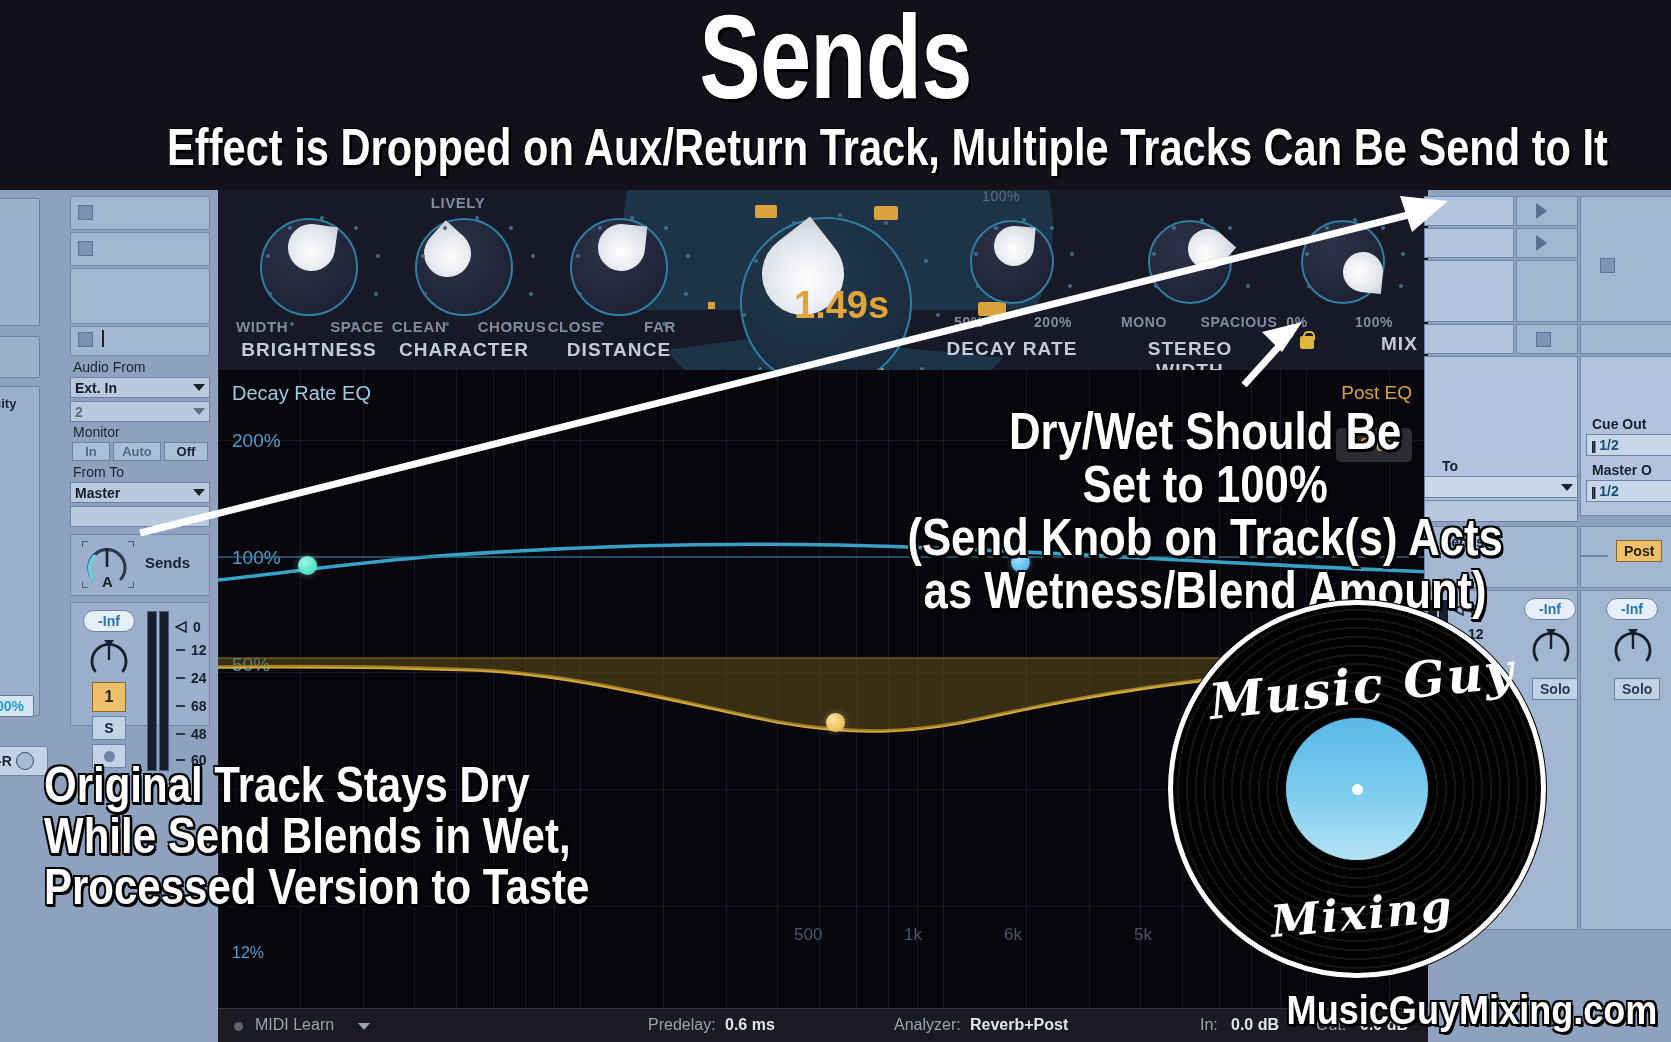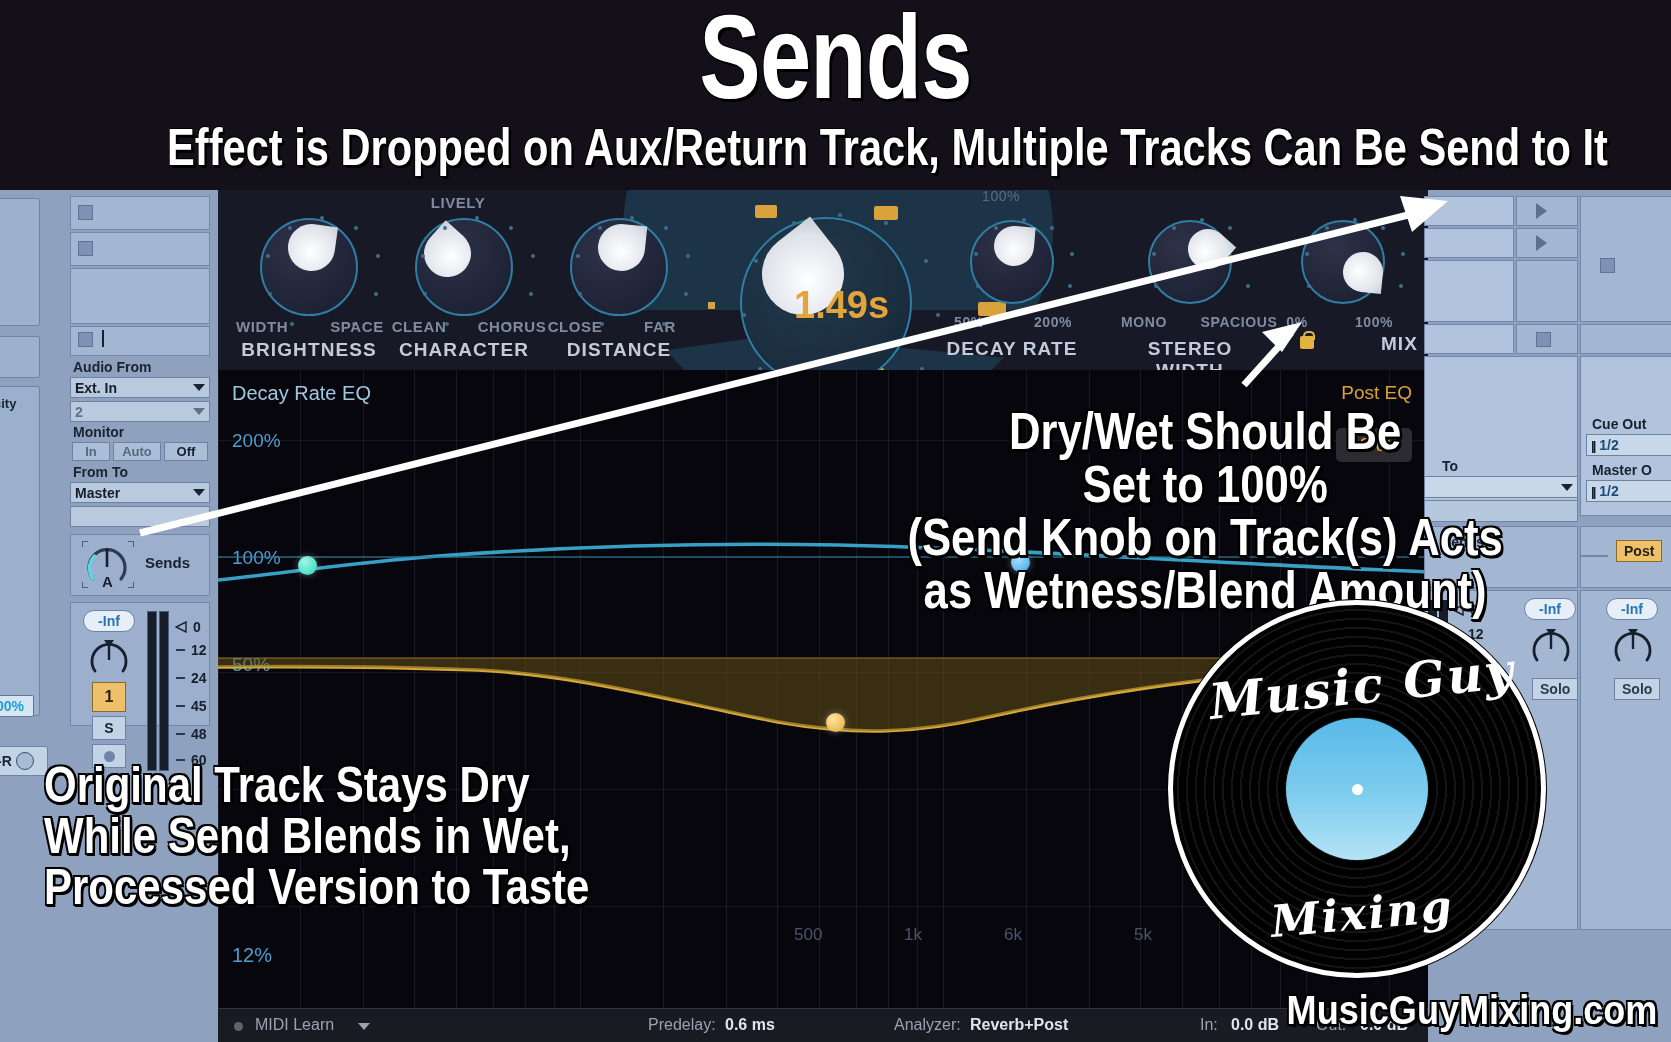--- a/index.html
+++ b/index.html
@@ -75,21 +75,21 @@
   }
   .srow {
     position: absolute; left: 8px; width: 140px;
     background: #a3b6d2; border: 1px solid #7288aa;
   }
   .sqbtn {
     position: absolute; width: 15px; height: 15px;
     background: #7d92b4; border: 1px solid #5e7496;
   }
   .slabel {
-    position: absolute; font-size: 14px; font-weight: bold; color: #1a2330;
+    position: absolute; font-size: 14px; font-weight: normal; color: #1a2330;
     font-family: "Liberation Sans", sans-serif;
   }
   .sfield {
     position: absolute; left: 8px; width: 140px; height: 21px;
     background: #b9cade; border: 1px solid #6c83a6;
     display: flex; align-items: center; padding: 0 4px;
     font-size: 14px; color: #141c28; font-weight: bold;
   }
   .sfield.dim { color: #5f7089; }
   .caret-dn {
@@ -440,21 +440,21 @@
         <div style="position:absolute; left:104px; top:16px;">
           <svg width="12" height="12" style="position:absolute; left:0; top:2px;">
             <polygon points="11,1 11,11 1,6" fill="none" stroke="#16202e" stroke-width="1.4"></polygon>
           </svg>
           <div class="sct" style="left:18px; top:0px;">0</div>
           <div class="sctdash" style="left:1px; top:30px;"></div>
           <div class="sct" style="left:16px; top:23px;">12</div>
           <div class="sctdash" style="left:1px; top:58px;"></div>
           <div class="sct" style="left:16px; top:51px;">24</div>
           <div class="sctdash" style="left:1px; top:86px;"></div>
-          <div class="sct" style="left:16px; top:79px;">45</div>
+          <div class="sct" style="left:16px; top:79px;">68</div>
           <div class="sctdash" style="left:1px; top:114px;"></div>
           <div class="sct" style="left:16px; top:107px;">48</div>
           <div class="sctdash" style="left:1px; top:140px;"></div>
           <div class="sct" style="left:16px; top:133px;">60</div>
         </div>
       </div>
     </div>
 
     <div class="plugin">
       <div class="plug-top">
@@ -625,21 +625,21 @@
             <div class="gh" style="top:187px;"></div>
           <div class="gh" style="top:302px;"></div>
             <div class="gh" style="top:419px;"></div>
           <div class="gh" style="top:536px;"></div>
         </div>
 
         <div class="eq-title">Decay Rate EQ</div>
         <div class="eq-ylab" style="left:14px; top:60px;">200%</div>
         <div class="eq-ylab" style="left:14px; top:177px;">100%</div>
         <div class="eq-ylab" style="left:14px; top:284px;">50%</div>
-        <div class="eq-ylab" style="left:14px; top:574px; font-size:20px;">12%</div>
+        <div class="eq-ylab" style="left:14px; top:574px; font-size:16px;">12%</div>
 
         <div class="eq-xlab" style="left:576px; top:555px;">500</div>
         <div class="eq-xlab" style="left:686px; top:555px;">1k</div>
         <div class="eq-xlab" style="left:786px; top:555px;">6k</div>
         <div class="eq-xlab" style="left:916px; top:555px;">5k</div>
 
         <div class="eq-right" style="right:16px; top:12px;">Post EQ</div>
         <div class="db-chip" style="right:16px; top:58px;">19 dB</div>
         <div class="eq-right" style="right:22px; top:320px;">+12</div>
 

